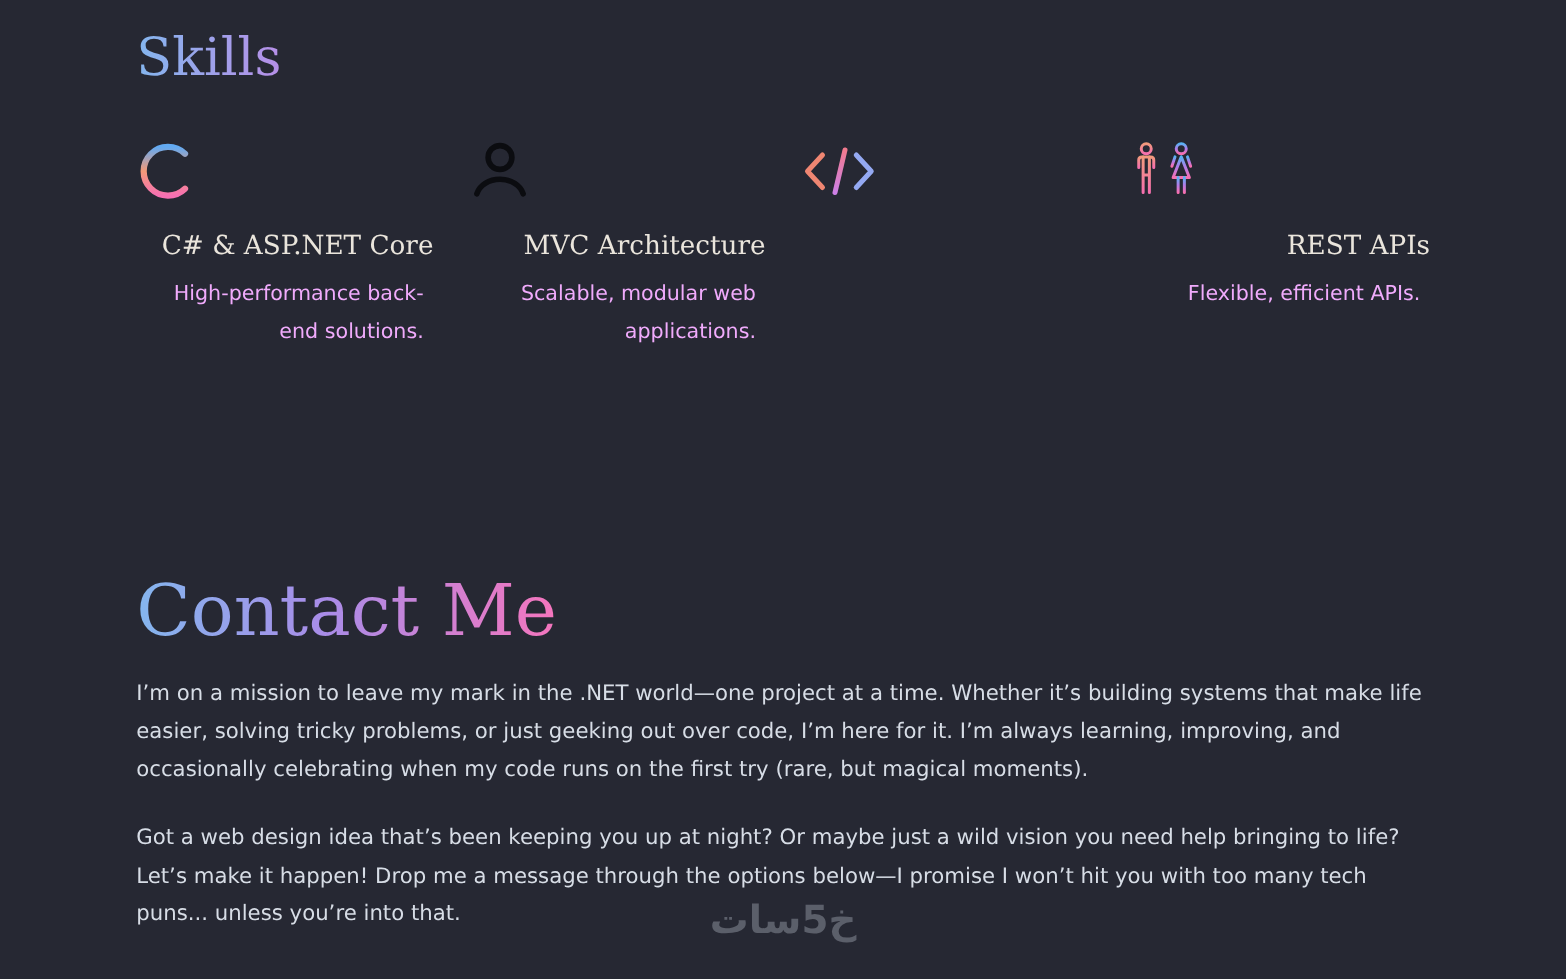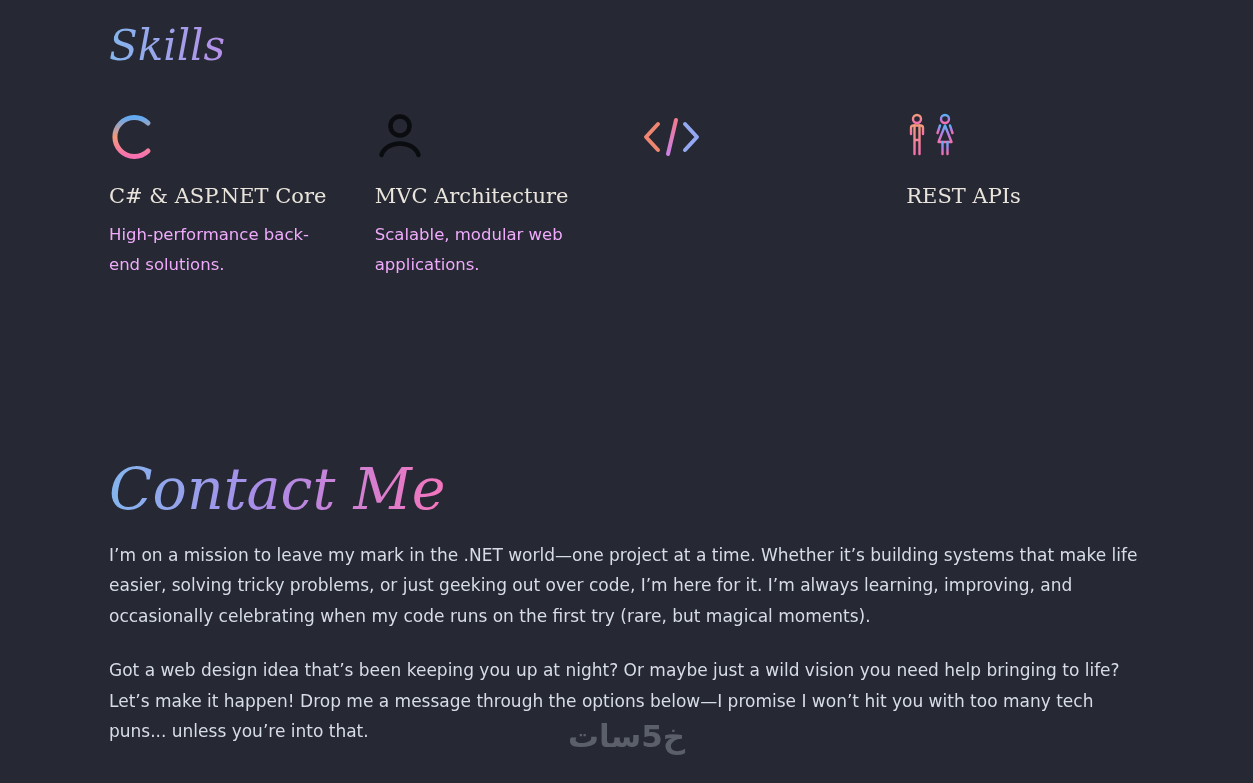--- a/index.html
+++ b/index.html
@@ -19,38 +19,37 @@
   
   h2.section-title {
     font-family: "DejaVu Serif", "Liberation Serif", serif;
     font-weight: 400;
     line-height: 1.12;
     display: inline-block;
     -webkit-background-clip: text;
     background-clip: text;
     -webkit-text-fill-color: transparent;
     color: transparent;
-    font-style: italic;
   }
   .skills-title {
     font-size: 42px;
     background-image: linear-gradient(90deg, #84b6ee 0%, #b78fe8 100%);
   }
   .contact-title {
     font-size: 57px;
     background-image: linear-gradient(90deg, #84b6ee 0%, #a98ce8 45%, #f575bd 100%);
   }
   
   .skills-grid {
     display: grid;
     grid-template-columns: repeat(4, 1fr);
     column-gap: 28px;
     margin-top: 40px;
   }
-  .skill-card { min-height: 170px; }
+  .skill-card { min-height: 170px; text-align: right; }
   .skill-icon {
     height: 56px;
     display: flex;
     align-items: center;
   }
   .skill-name {
     font-family: "DejaVu Serif", "Liberation Serif", serif;
     font-weight: 400;
     font-size: 21px;
     color: #eae5dc;
@@ -176,20 +175,21 @@
 
             <g fill="none" stroke="url(#gradWoman)" stroke-width="2.4" stroke-linecap="round" stroke-linejoin="round">
               <circle cx="39" cy="9" r="4"></circle>
               <path d="M39 15.5 L32.5 32 L45.5 32 Z"></path>
               <path d="M31.5 23 L34 15.5 M46.5 23 L44 15.5"></path>
               <path d="M36.5 32 L36.5 44 M41.5 32 L41.5 44"></path>
             </g>
           </svg>
         </div>
         <div class="skill-name">REST APIs</div>
+        <div class="skill-desc">Flexible, efficient APIs.</div>
       </div>
 
     </div>
   </section>
 
   <section class="contact-section">
     <h2 class="section-title contact-title">Contact Me</h2>
 
     <p class="contact-text p1">I’m on a mission to leave my mark in the .NET world—one project at a time. Whether it’s building systems that make life easier, solving tricky problems, or just geeking out over code, I’m here for it. I’m always learning, improving, and occasionally celebrating when my code runs on the first try (rare, but magical moments).</p>
     <p class="contact-text p2">Got a web design idea that’s been keeping you up at night? Or maybe just a wild vision you need help bringing to life? Let’s make it happen! Drop me a message through the options below—I promise I won’t hit you with too many tech puns... unless you’re into that.</p>

